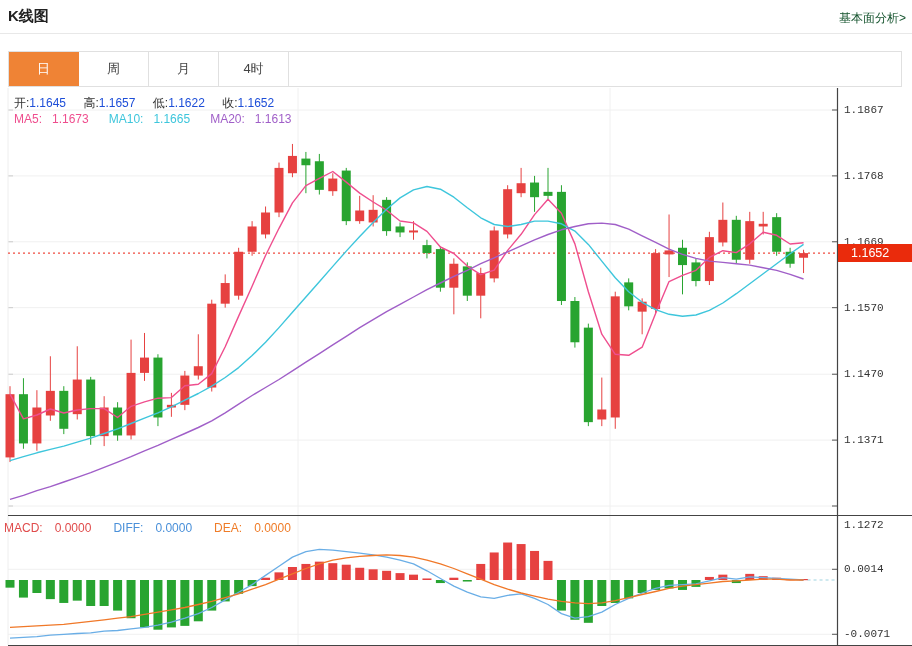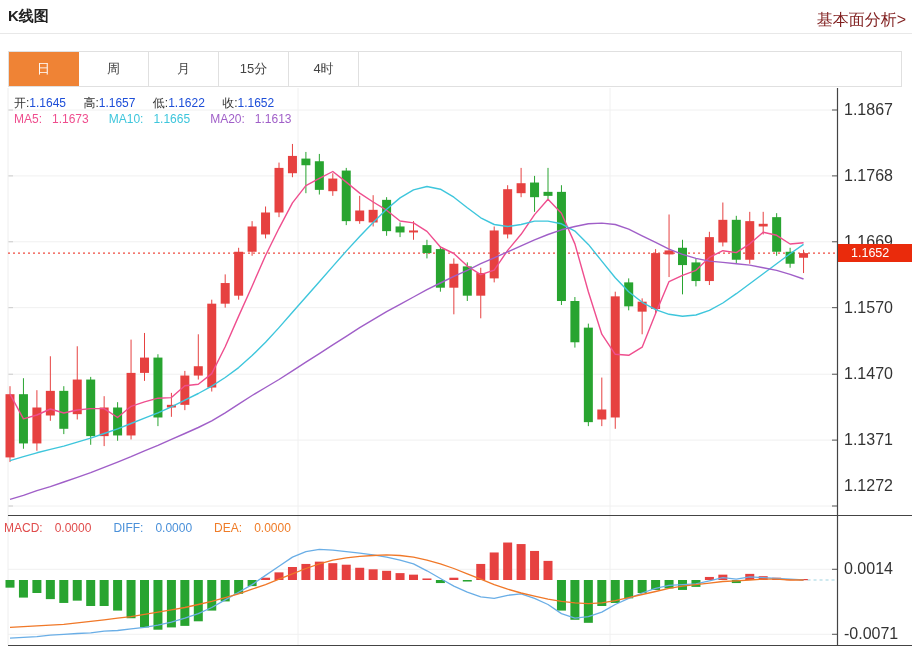--- a/index.html
+++ b/index.html
@@ -4,21 +4,21 @@
 <style>
   html,body{margin:0;padding:0;}
   body{
     width:912px;height:646px;position:relative;background:#fff;overflow:hidden;
     font-family:"Liberation Sans","DejaVu Sans",sans-serif;
     -webkit-font-smoothing:antialiased;
   }
   .abs{position:absolute;}
   
   #page-title{left:8px;top:7px;font-size:15px;font-weight:bold;color:#222;}
-  #analysis-link{right:6px;top:10px;font-size:16px;color:#7f1d1d;text-decoration:none;cursor:pointer;}
+  #analysis-link{right:6px;top:10px;font-size:12px;color:#14532d;text-decoration:none;cursor:pointer;}
   #header-rule{left:0;top:33px;width:912px;height:0;border-top:1px solid #e8e8e8;}
   
   #tabbar{left:8px;top:51px;width:894px;height:36px;border:1px solid #e0e0e0;display:flex;box-sizing:border-box;background:#fff;}
   .tab{width:70px;height:100%;display:flex;align-items:center;justify-content:center;
        font-size:13px;color:#444;border-right:1px solid #e0e0e0;cursor:pointer;box-sizing:border-box;}
   .tab.active{background:#ef8335;color:#fff;border-right:1px solid #ef8335;}
   .tab-filler{flex:1;}
   
   .inforow{font-size:12px;white-space:nowrap;}
   #ohlc-row{left:14px;top:95px;}
@@ -28,21 +28,21 @@
   #ma-row span{margin-right:10px;}
   #macd-row{left:4px;top:521px;text-align:center;}
   #macd-row span{margin-right:12px;}
   .c-ma5{color:#ef4e8e;}
   .c-ma10{color:#3ec6dc;}
   .c-ma20{color:#a05fc8;text-align:right;}
   .c-macd{color:#e04b4b;}
   .c-diff{color:#4a90d9;}
   .c-dea{color:#ef7c28;}
   
-  .axis-label{left:844px;font-size:16px;color:#333;height:14px;line-height:14px;}
+  .axis-label{left:844px;font-size:11px;color:#333;height:14px;line-height:14px;font-family:Liberation Mono, monospace;}
   #price-marker{left:838px;top:244px;width:74px;height:18px;background:#ea2b0c;color:#fff;
     font-size:12.5px;line-height:18px;padding-left:13px;box-sizing:border-box;}
   #kline-chart{left:0;top:0;}
 </style>
 </head>
 <body>
 
 <svg id="kline-chart" class="abs" width="912" height="646" viewBox="0 0 912 646">
     <line x1="8" y1="110" x2="837" y2="110" stroke="#f0f0f0" stroke-width="1"></line>
     <line x1="8" y1="175.8890756302521" x2="837" y2="175.8890756302521" stroke="#f0f0f0" stroke-width="1"></line>
@@ -265,21 +265,20 @@
   </svg>
 
 <div id="page-title" class="abs">K线图</div>
 <a id="analysis-link" class="abs">基本面分析&gt;</a>
 <div id="header-rule" class="abs"></div>
 
 <div id="tabbar" class="abs">
   <div class="tab active">日</div>
   <div class="tab">周</div>
   <div class="tab">月</div>
-  <div class="tab">15分</div>
   <div class="tab">4时</div>
   <div class="tab-filler"></div>
 </div>
 
 <div id="ohlc-row" class="abs inforow">
   <span class="lbl">开:</span><span class="val">1.1645</span>
   <span class="lbl">高:</span><span class="val">1.1657</span>
   <span class="lbl">低:</span><span class="val">1.1622</span>
   <span class="lbl">收:</span><span class="val">1.1652</span>
 </div>
@@ -295,18 +294,18 @@
   <span class="c-diff">DIFF:</span><span class="c-diff">0.0000</span>&nbsp;&nbsp;
   <span class="c-dea">DEA:</span><span class="c-dea">0.0000</span>
 </div>
 
 <div class="abs axis-label" style="top:103px">1.1867</div>
 <div class="abs axis-label" style="top:169px">1.1768</div>
 <div class="abs axis-label" style="top:235px">1.1669</div>
 <div class="abs axis-label" style="top:301px">1.1570</div>
 <div class="abs axis-label" style="top:367px">1.1470</div>
 <div class="abs axis-label" style="top:433px">1.1371</div>
-<div class="abs axis-label" style="top:479px">1.1272</div>
+<div class="abs axis-label" style="top:518px">1.1272</div>
 
 <div class="abs axis-label" style="top:562px">0.0014</div>
 <div class="abs axis-label" style="top:627px">-0.0071</div>
 
 <div id="price-marker" class="abs">1.1652</div>
 
 </body></html>

